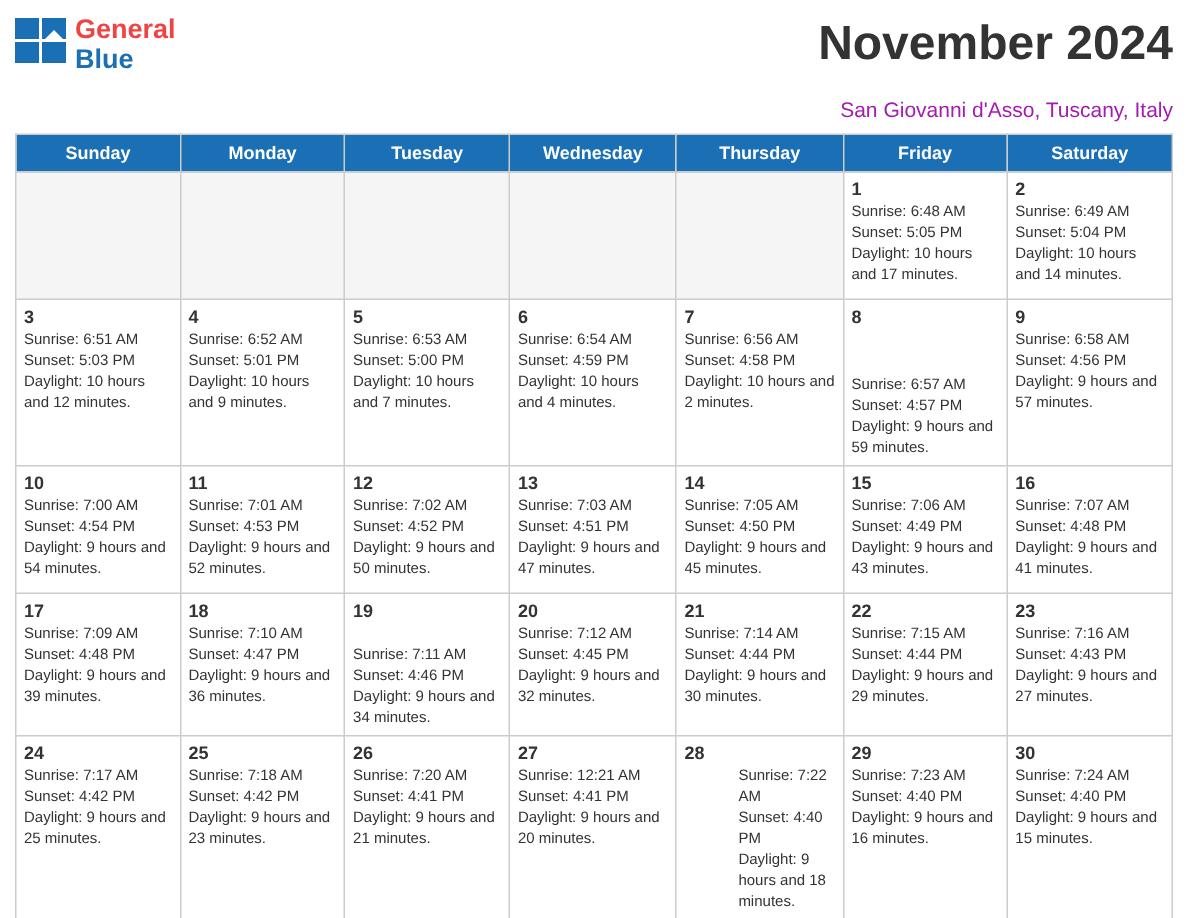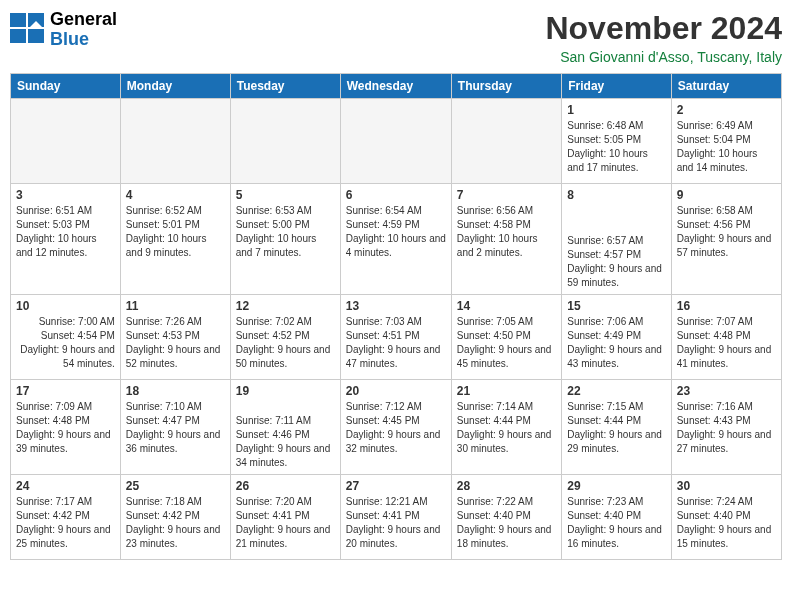--- a/index.html
+++ b/index.html
@@ -4,33 +4,33 @@
   <style>
     * { margin: 0; padding: 0; box-sizing: border-box; }
     body { font-family: Arial, sans-serif; background: #fff; width: 792px; height: 612px; overflow: hidden; }
     
     .page { width: 792px; height: 612px; padding: 10px; }
     
     .header { display: flex; align-items: flex-start; justify-content: space-between; margin-bottom: 8px; }
     
     .logo { display: flex; align-items: center; }
     .logo-text { font-size: 18px; font-weight: bold; line-height: 1.1; }
-    .logo-text .general { color: #000000; }
+    .logo-text .general { color: #ef4444; }
     .logo-text .blue { color: #1a6fb5; }
     
     .title-block { text-align: right; }
     .month-title { font-size: 32px; font-weight: bold; color: #333; }
-    .location { font-size: 14px; color: #15803d; margin-top: 2px; }
+    .location { font-size: 14px; color: #a21caf; margin-top: 18px; }
     
     .calendar { width: 100%; border-collapse: collapse; }
     
     .calendar th {
       background-color: #1a6fb5;
       color: white;
-      text-align: left;
+      text-align: center;
       padding: 5px 6px;
       font-size: 12px;
       font-weight: bold;
       border: 1px solid #ccc;
     }
     
     .calendar td {
       vertical-align: top;
       border: 1px solid #ccc;
       padding: 4px 5px;
@@ -146,27 +146,27 @@
           <td>
             <div class="day-num">9</div>
             <div class="day-info" style="white-space: pre-line;">Sunrise: 6:58 AM
 Sunset: 4:56 PM
 Daylight: 9 hours and 57 minutes.</div>
           </td>
         </tr>
         <tr>
           <td>
             <div class="day-num">10</div>
-            <div class="day-info" style="white-space: pre-line; text-align: right;">Sunrise: 7:00 AM
+            <div class="day-info" style="white-space: pre-line;">Sunrise: 7:00 AM
 Sunset: 4:54 PM
 Daylight: 9 hours and 54 minutes.</div>
           </td>
           <td>
             <div class="day-num">11</div>
-            <div class="day-info" style="white-space: pre-line;">Sunrise: 7:26 AM
+            <div class="day-info" style="white-space: pre-line;">Sunrise: 7:01 AM
 Sunset: 4:53 PM
 Daylight: 9 hours and 52 minutes.</div>
           </td>
           <td>
             <div class="day-num">12</div>
             <div class="day-info" style="white-space: pre-line;">Sunrise: 7:02 AM
 Sunset: 4:52 PM
 Daylight: 9 hours and 50 minutes.</div>
           </td>
           <td>
@@ -258,21 +258,21 @@
 Daylight: 9 hours and 21 minutes.</div>
           </td>
           <td>
             <div class="day-num">27</div>
             <div class="day-info" style="white-space: pre-line;">Sunrise: 12:21 AM
 Sunset: 4:41 PM
 Daylight: 9 hours and 20 minutes.</div>
           </td>
           <td>
             <div class="day-num">28</div>
-            <div class="day-info" style="white-space: pre-line;">Sunrise: 7:22 AM
+            <div class="day-info" style="white-space: pre-line; margin-left: 36px;">Sunrise: 7:22 AM
 Sunset: 4:40 PM
 Daylight: 9 hours and 18 minutes.</div>
           </td>
           <td>
             <div class="day-num">29</div>
             <div class="day-info" style="white-space: pre-line;">Sunrise: 7:23 AM
 Sunset: 4:40 PM
 Daylight: 9 hours and 16 minutes.</div>
           </td>
           <td>

